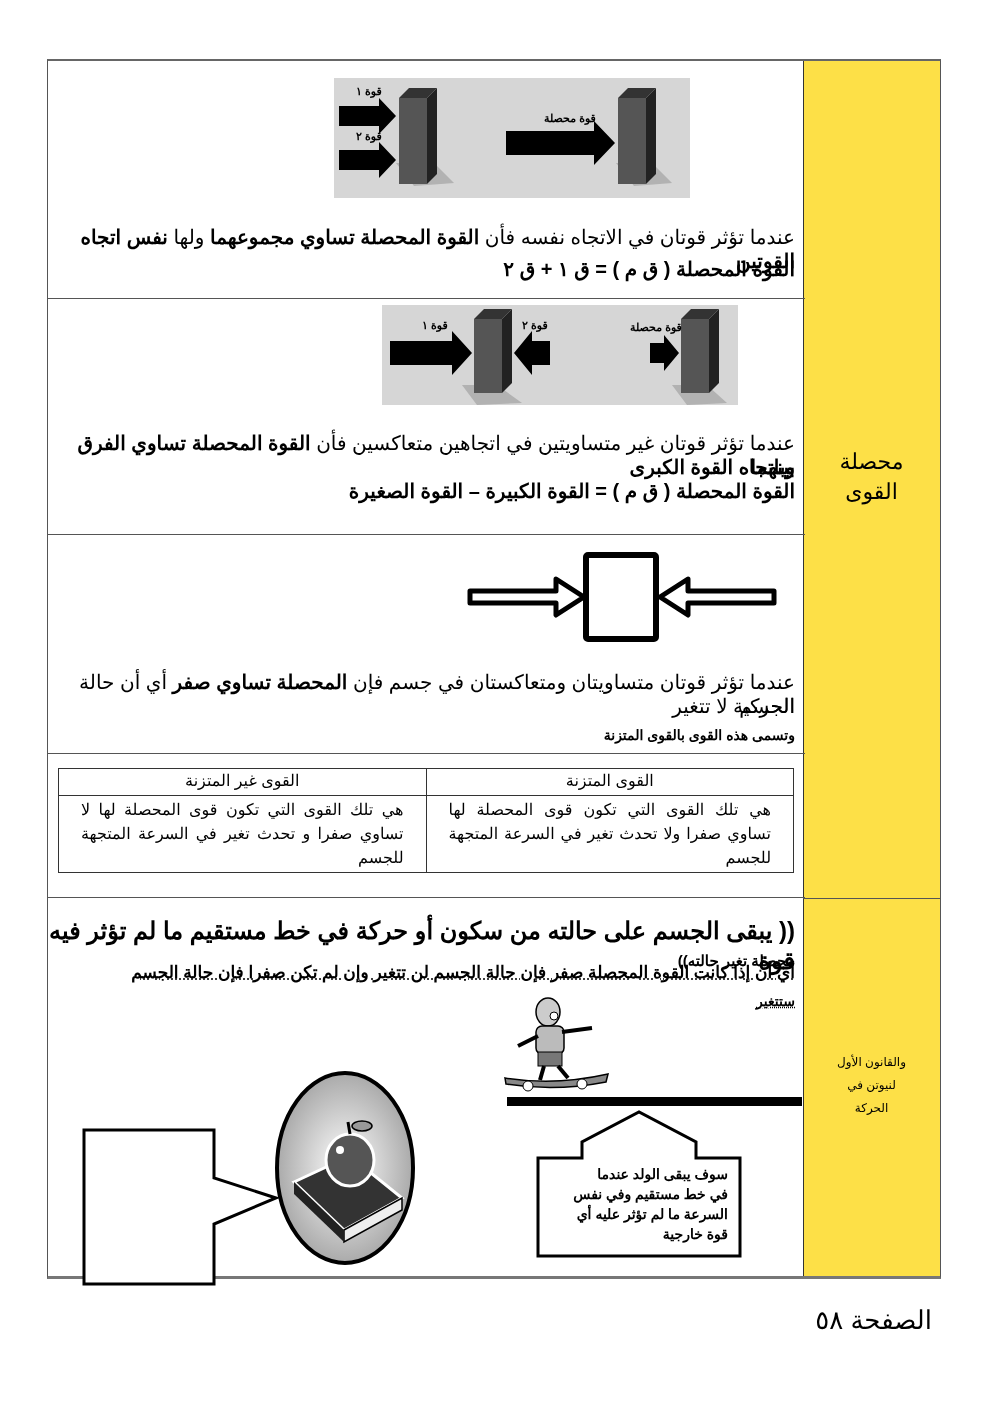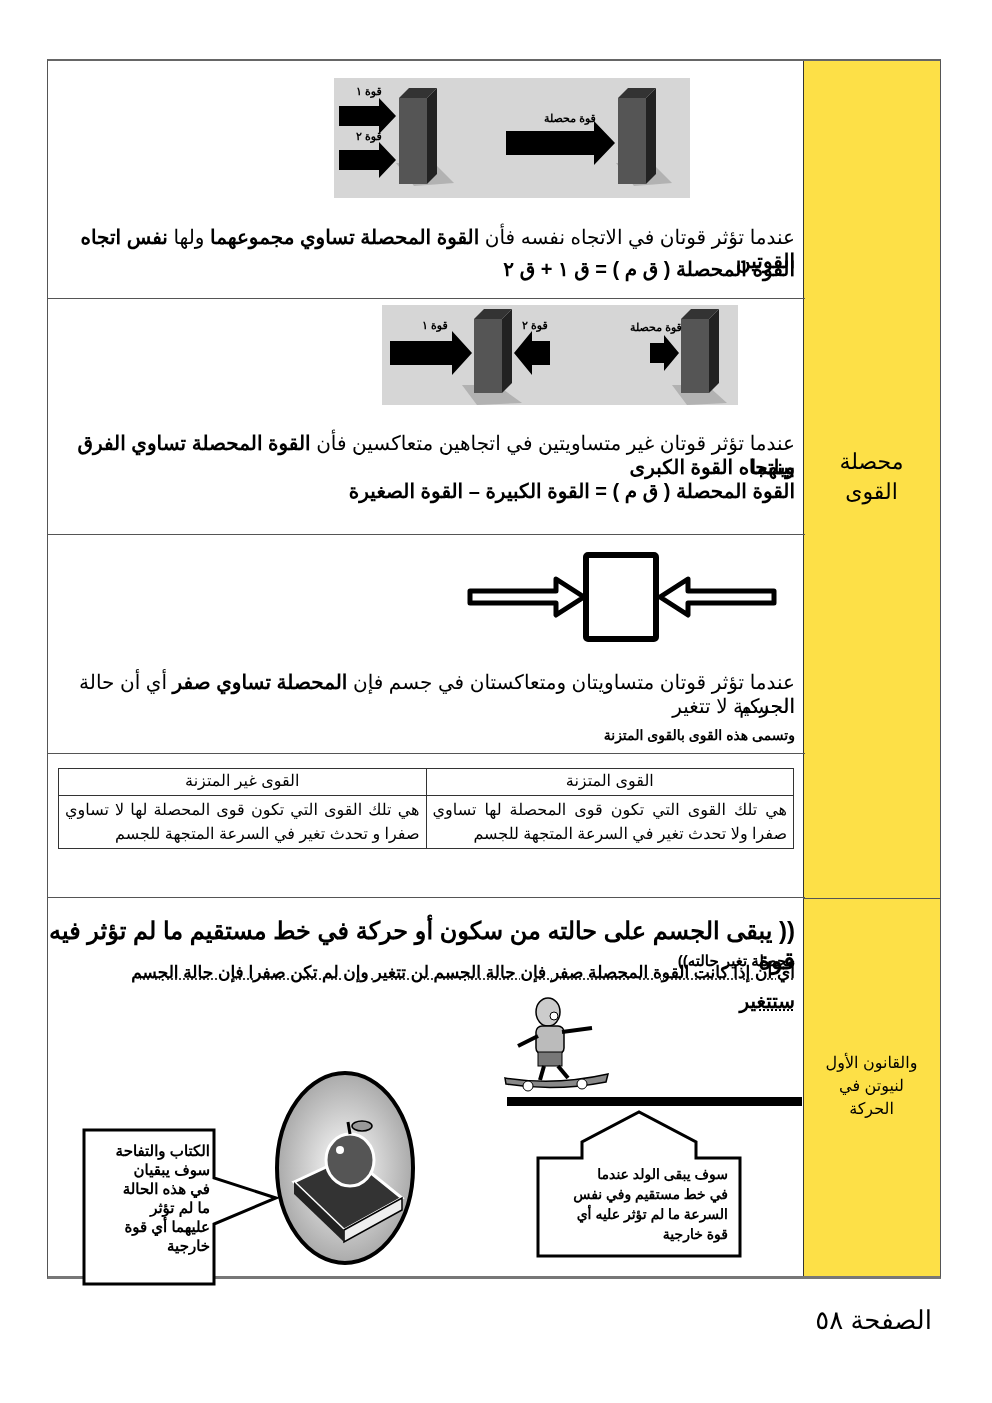--- a/index.html
+++ b/index.html
@@ -6,39 +6,39 @@
   body { width:992px; height:1403px; position:relative; font-family:"Liberation Sans", sans-serif; color:#000; overflow:hidden; }
   .page { position:absolute; left:47px; top:59px; width:894px; height:1220px; border:1px solid #555; border-top:2px solid #666; border-bottom:3px solid #777; box-sizing:border-box; }
   .side { position:absolute; right:0; top:0; width:137px; height:100%; background:#fde047; border-left:1px solid #333; box-sizing:border-box; }
   .row { position:absolute; left:0; width:757px; border-bottom:1px solid #555; box-sizing:border-box; }
   .side-sep { position:absolute; right:0; width:137px; border-top:1px solid #555; }
   .side-label { position:absolute; right:0; width:137px; text-align:center; direction:rtl; }
   .txt { position:absolute; direction:rtl; text-align:right; right:10px; font-size:20px; line-height:24px; }
   b { font-weight:bold; }
   .fig { position:absolute; }
   table.cmp { position:absolute; left:10px; top:14px; width:736px; border-collapse:collapse; direction:rtl; font-size:16px; }
-  table.cmp th, table.cmp td { border:1px solid #333; font-weight:normal; padding:2px 6px; vertical-align:top; }
+  table.cmp th, table.cmp td { border:1px solid #333; font-weight:normal; padding:2px 22px; vertical-align:top; }
   table.cmp th { text-align:center; height:22px; }
   table.cmp td { text-align:justify; line-height:24px; width:50%; }
   .law { position:absolute; direction:rtl; text-align:right; right:10px; font-weight:bold; }
   .footer { position:absolute; right:60px; top:1305px; font-size:26px; direction:rtl; }
   .callout-text { position:absolute; direction:rtl; text-align:right; font-weight:bold; font-size:15px; line-height:19px; }
 </style>
 </head>
 <body>
 
 <div class="page">
 
   <div class="side">
     <div class="side-label" style="top:386px;font-size:22px;line-height:30px;">
       <div>محصلة</div>
       <div>القوى</div>
     </div>
     <div class="side-sep" style="top:837px;"></div>
-    <div class="side-label" style="top:990px;font-size:16px;line-height:23px;">
+    <div class="side-label" style="top:990px;font-size:12px;line-height:23px;">
       <div>والقانون الأول</div>
       <div>لنيوتن في</div>
       <div>الحركة</div>
     </div>
   </div>
 
   <div class="row" style="top:0;height:238px;">
     <svg class="fig" style="left:286px;top:17px;" width="356" height="120">
       <rect x="0" y="0" width="356" height="120" fill="#d6d6d6"></rect>
 
@@ -117,21 +117,21 @@
         <td>هي تلك القوى التي تكون قوى المحصلة لها لا تساوي صفرا و تحدث تغير في السرعة المتجهة للجسم</td>
       </tr>
     </tbody>
       </table>
   </div>
 
   <div class="row" style="top:837px;height:380px;border-bottom:none;">
     <div class="law" style="top:18px;font-size:24px;line-height:30px;">(( يبقى الجسم على حالته من سكون أو حركة في خط مستقيم ما لم تؤثر فيه قوة</div>
     <div class="law" style="top:48px;font-size:15px;line-height:30px;">محصلة تغير حالته))</div>
     <div class="law" style="top:62px;font-size:17px;line-height:26px;text-decoration:underline dotted;">أي أن إذا كانت القوة المحصلة صفر فإن حالة الجسم لن تتغير وإن لم تكن صفرا فإن حالة الجسم</div>
-    <div class="law" style="top:90px;font-size:20px;line-height:26px;text-decoration:underline dotted;">ستتغير</div>
+    <div class="law" style="top:90px;font-size:14px;line-height:26px;text-decoration:underline dotted;">ستتغير</div>
 
     <svg class="fig" style="left:452px;top:98px;" width="115" height="96">
       <ellipse cx="48" cy="16" rx="12" ry="14" fill="#ccc" stroke="#000" stroke-width="1.5"></ellipse>
       <circle cx="54" cy="20" r="4" fill="#fff" stroke="#000"></circle>
       <rect x="36" y="30" width="28" height="28" rx="6" fill="#bbb" stroke="#000" stroke-width="1.5"></rect>
       <line x1="62" y1="36" x2="92" y2="32" stroke="#000" stroke-width="4"></line>
       <line x1="38" y1="40" x2="18" y2="50" stroke="#000" stroke-width="4"></line>
       <rect x="38" y="56" width="24" height="14" fill="#777" stroke="#000"></rect>
       <line x1="44" y1="70" x2="40" y2="84" stroke="#000" stroke-width="4"></line>
       <line x1="58" y1="70" x2="68" y2="82" stroke="#000" stroke-width="4"></line>
@@ -166,24 +166,16 @@
       <polygon points="20,112 70,160 70,172 20,124" fill="#222"></polygon>
       <ellipse cx="76" cy="90" rx="24" ry="26" fill="#555" stroke="#fff" stroke-width="3"></ellipse>
       <circle cx="66" cy="80" r="4" fill="#fff"></circle>
       <line x1="76" y1="64" x2="74" y2="52" stroke="#000" stroke-width="3"></line>
       <ellipse cx="88" cy="56" rx="10" ry="5" fill="#999" stroke="#000" stroke-width="1.5"></ellipse>
     </svg>
 
     <svg class="fig" style="left:34px;top:228px;" width="200" height="172">
       <polygon points="2,4 132,4 132,52 194,72 132,98 132,158 2,158" fill="#fff" stroke="#000" stroke-width="3"></polygon>
     </svg>
-    <div class="callout-text" style="left:40px;top:243px;width:122px;">
-      <div>الكتاب والتفاحة</div>
-      <div>سوف يبقيان</div>
-      <div>في هذه الحالة</div>
-      <div>ما لم تؤثر</div>
-      <div>عليهما أي قوة</div>
-      <div>خارجية</div>
-    </div>
   </div>
 </div>
 
 <div class="footer">الصفحة ٥٨</div>
 
 </body></html>

